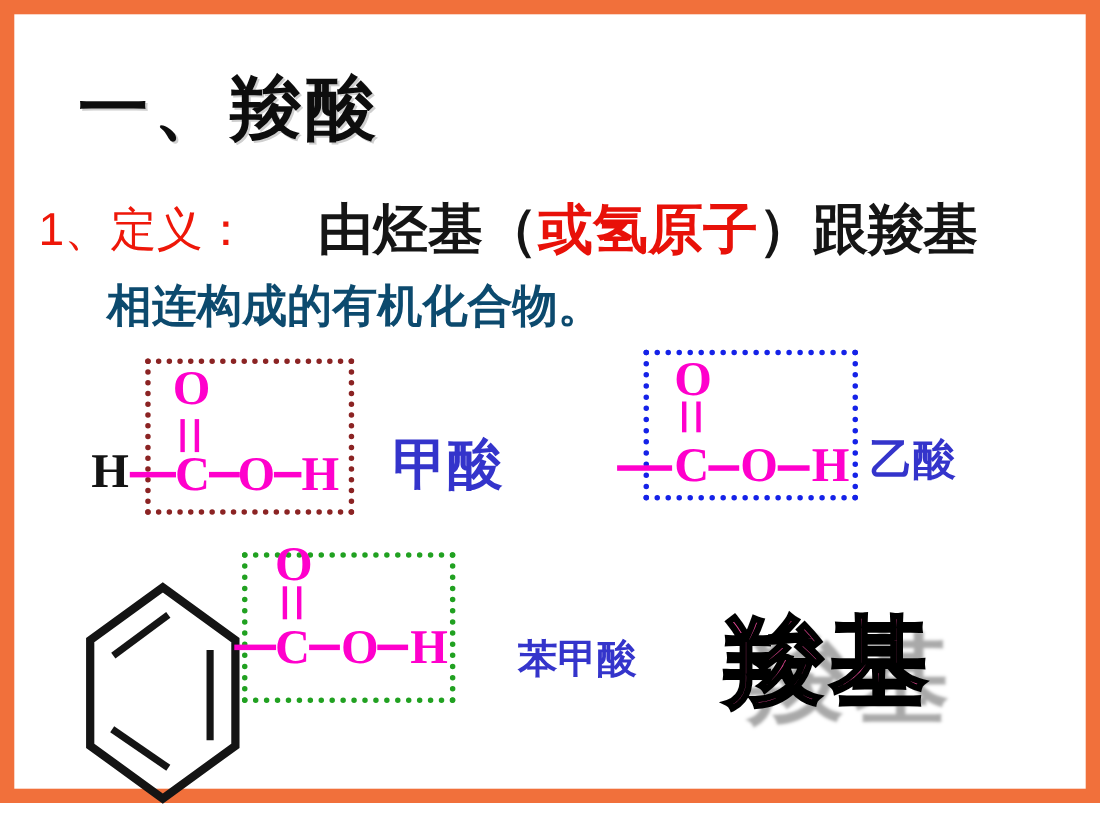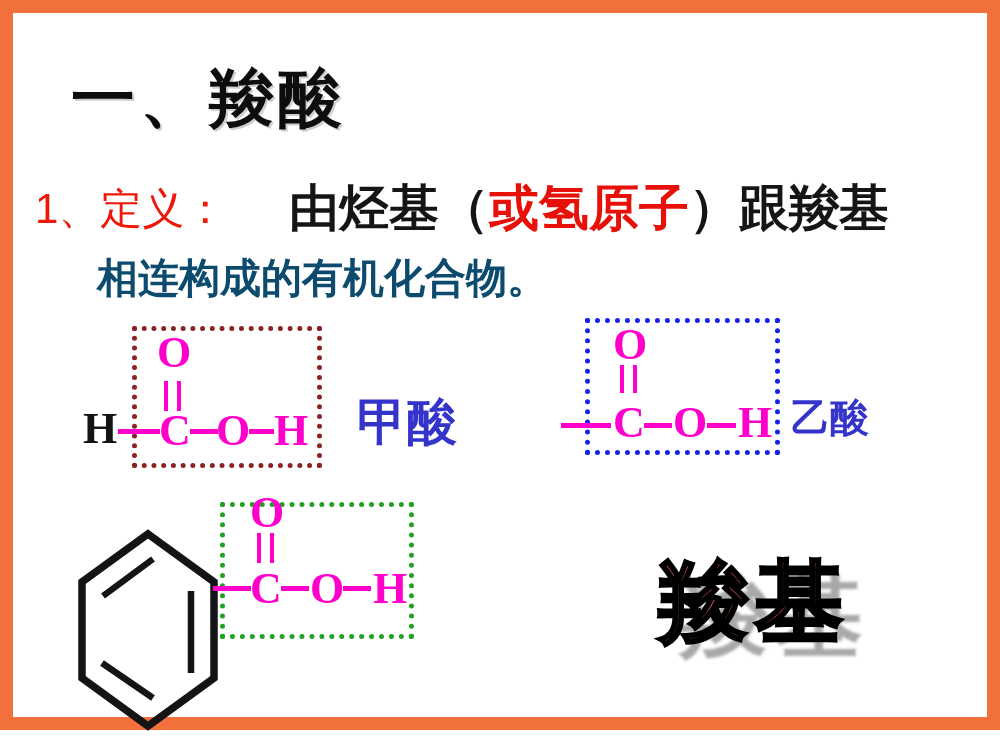--- a/index.html
+++ b/index.html
@@ -77,16 +77,17 @@
   <div class="hl-box box-green" style="left:207px;top:489px;width:194px;height:137px;"></div>
   <div class="bond" style="left:200px;top:573px;width:38px;"></div>
   <span class="atom" style="left:237px;top:478px;">O</span>
   <div class="dbond" style="left:244px;top:520px;"></div>
   <div class="dbond" style="left:257px;top:520px;"></div>
   <span class="atom" style="left:237px;top:554px;">C</span>
   <div class="bond" style="left:268px;top:573px;width:28px;"></div>
   <span class="atom" style="left:297px;top:554px;">O</span>
   <div class="bond" style="left:330px;top:573px;width:28px;"></div>
   <span class="atom" style="left:360px;top:554px;">H</span>
+  <div class="cn-label" style="left:458px;top:562px;font-size:36px;">苯甲酸</div>
 
   <div class="abs callout">羧基</div>
 
 </div>
 
 </body></html>

